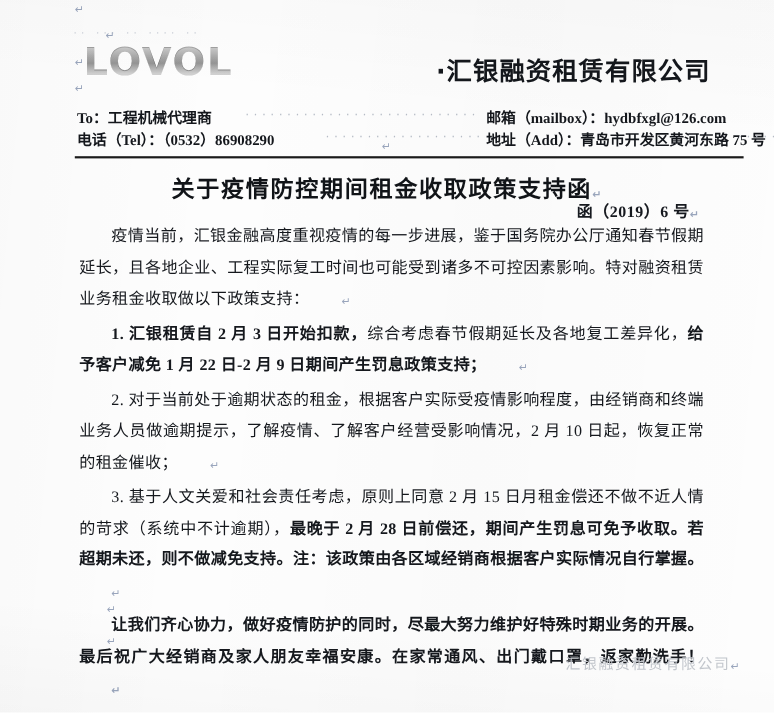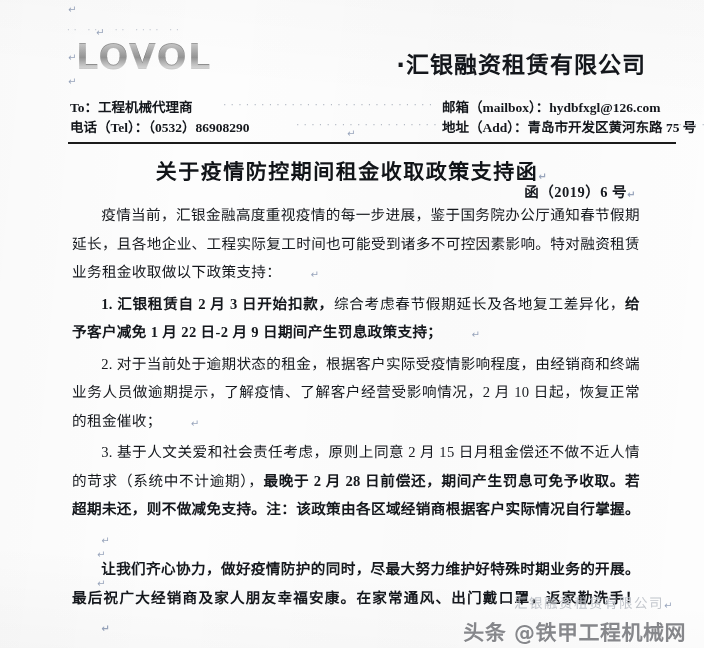--- a/index.html
+++ b/index.html
@@ -273,16 +273,15 @@
     </p>
   </div>
 
   <span id="tail-mark-1" class="pilcrow-std">↵</span>
   <span id="tail-mark-2" class="pilcrow-std">↵</span>
 
   <div id="signature">
     <span>汇银融资租赁有限公司</span><span class="pilcrow">↵</span>
   </div>
 
-  <div id="watermark">头条 @铁甲工程机械网</div>
 
   <div id="paper-texture"></div>
 </div>
 
 </body></html>

